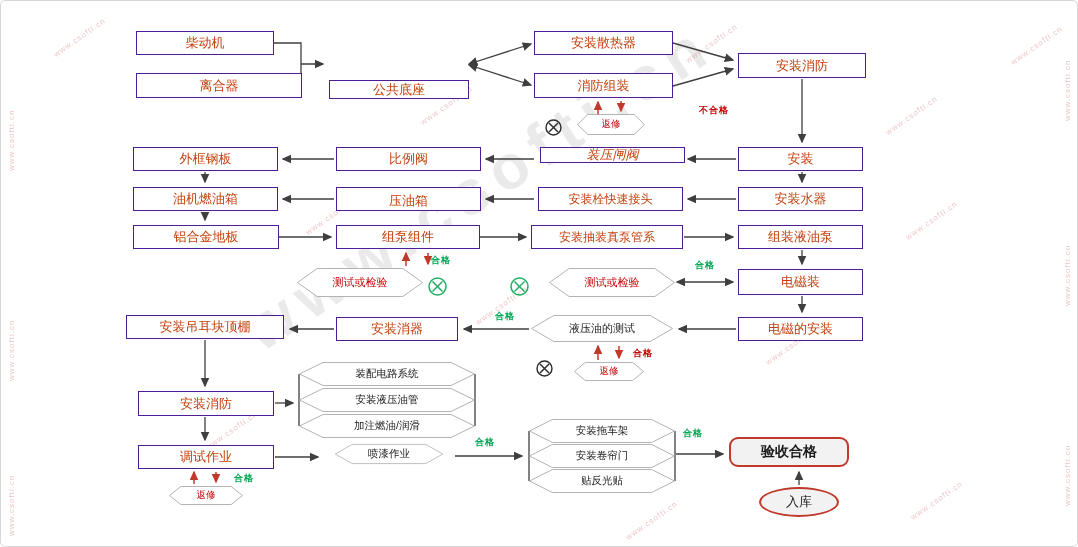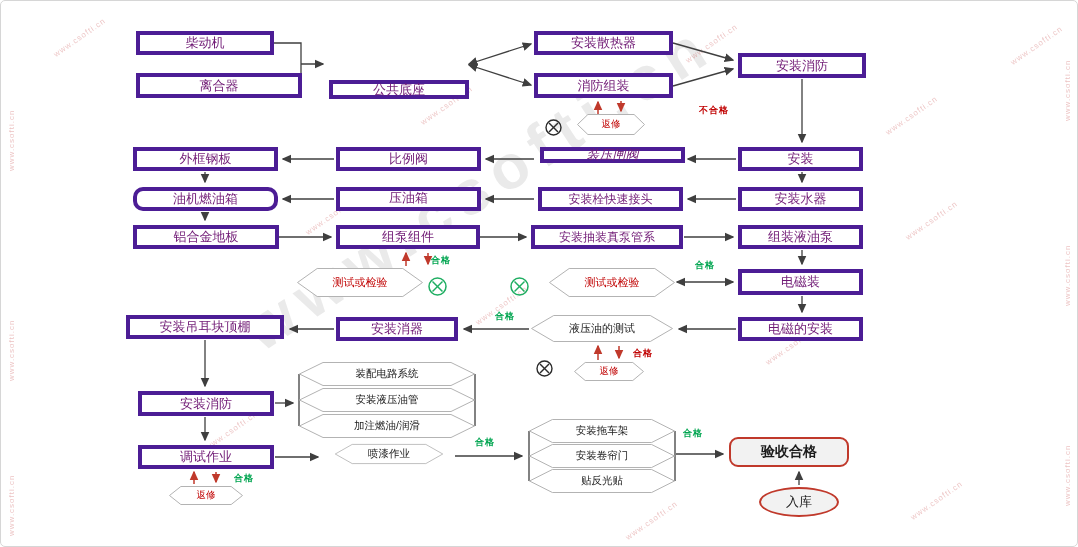--- a/index.html
+++ b/index.html
@@ -3,23 +3,23 @@
 <meta charset="utf-8">
 <style>
   html,body{margin:0;padding:0;background:#fff;}
   #canvas{
     position:relative;width:1076px;height:545px;margin:0;
     background:#fff;border:1px solid #d6d6d6;border-radius:5px;
     overflow:hidden;
     font-family:"Liberation Sans","DejaVu Sans",sans-serif;
   }
   .box{
-    position:absolute;background:#fff;border:4px solid #4c1d95;
+    position:absolute;background:#fff;border:1px solid #4c1d95;
     display:flex;align-items:center;justify-content:center;
-    font-size:13px;color:#701a75;box-sizing:border-box;z-index:3;
+    font-size:13px;color:#c2410c;box-sizing:border-box;z-index:3;
   }
   .hex{position:absolute;z-index:3;}
   .hex svg{position:absolute;left:0;top:0;width:100%;height:100%;overflow:visible;}
   .hex .lbl{
     position:relative;width:100%;height:100%;display:flex;align-items:center;justify-content:center;
     font-size:10.5px;color:#1a1a1a;z-index:2;
   }
   .hex.redtxt .lbl{color:#c00000;}
   .hex.midtxt .lbl{font-size:11px;}
   .terminal{
@@ -165,21 +165,21 @@
   <div class="box" style="left:335px;top:146px;width:145px;height:24px;">
       <span>比例阀</span>
     </div>
   <div class="box" style="left:539px;top:146px;width:145px;height:16px;font-style:italic;">
       <span>装压闸阀</span>
     </div>
   <div class="box" style="left:737px;top:146px;width:125px;height:24px;">
       <span>安装</span>
     </div>
 
-  <div class="box" style="left:132px;top:186px;width:145px;height:24px;border-radius:10px;">
+  <div class="box" style="left:132px;top:186px;width:145px;height:24px;">
       <span>油机燃油箱</span>
     </div>
   <div class="box" style="left:335px;top:186px;width:145px;height:24px;align-items:flex-end;">
       <span>压油箱</span>
     </div>
   <div class="box" style="left:537px;top:186px;width:145px;height:24px;font-size:12px;">
       <span>安装栓快速接头</span>
     </div>
   <div class="box" style="left:737px;top:186px;width:125px;height:24px;">
       <span>安装水器</span>

